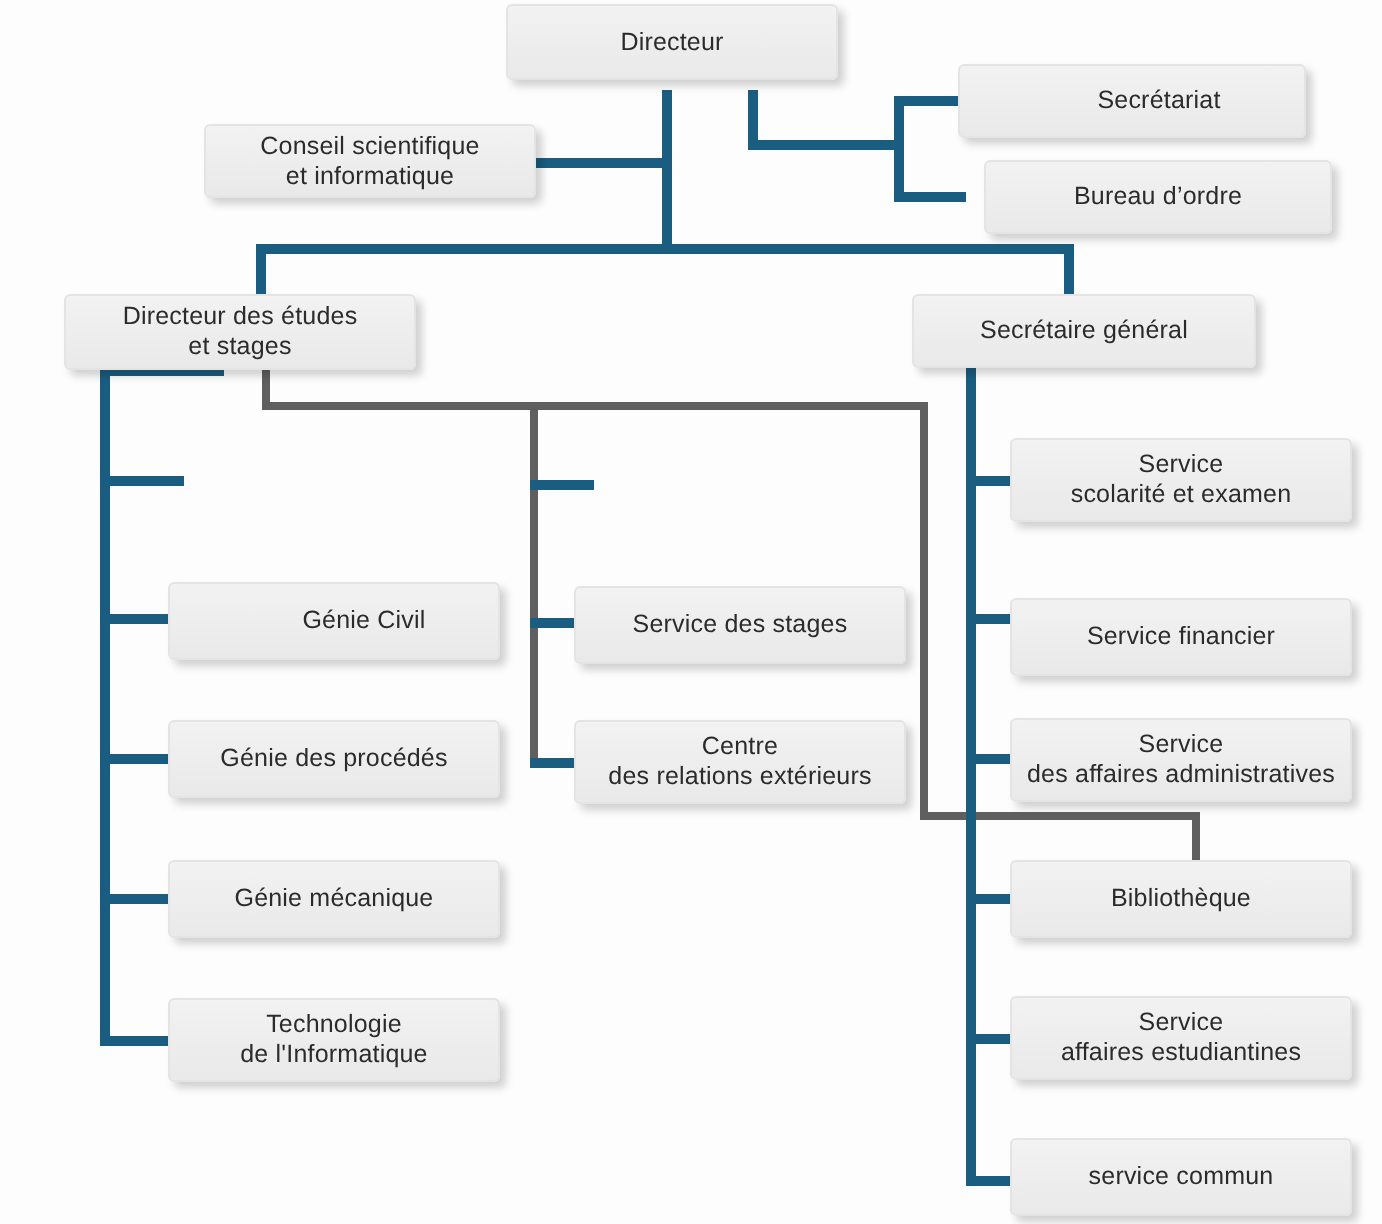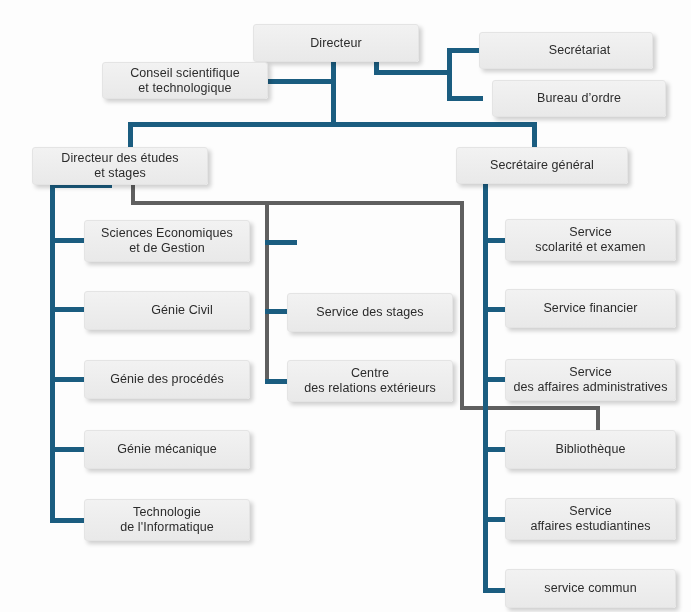--- a/index.html
+++ b/index.html
@@ -94,50 +94,46 @@
   <div class="line blue" style="left:265px; top:379px; width:32px; height:5px;"></div>
 
   <div class="line blue" style="left:483px; top:180px; width:5px; height:413px;"></div>
   <div class="line blue" style="left:483px; top:238px; width:30px; height:5px;"></div>
   <div class="line blue" style="left:483px; top:307px; width:30px; height:5px;"></div>
   <div class="line blue" style="left:483px; top:377px; width:30px; height:5px;"></div>
   <div class="line blue" style="left:483px; top:447px; width:30px; height:5px;"></div>
   <div class="line blue" style="left:483px; top:517px; width:30px; height:5px;"></div>
   <div class="line blue" style="left:483px; top:588px; width:30px; height:5px;"></div>
 
-  <div class="node" style="left:253px; top:24px; width:166px; height:38px;">
+  <div class="node" style="left:253px; top:2px; width:166px; height:38px;">
     <span class="label">Directeur</span>
   </div>
 
   <div class="node" style="left:479px; top:32px; width:174px; height:37px;padding-left:33px;">
     <span class="label">Secrétariat</span>
   </div>
 
   <div class="node" style="left:492px; top:80px; width:174px; height:37px;">
     <span class="label">Bureau d’ordre</span>
   </div>
 
   <div class="node" style="left:102px; top:62px; width:166px; height:37px;">
     <span class="label">Conseil scientifique
-et technologique</span>
+et informatique</span>
   </div>
 
   <div class="node" style="left:456px; top:147px; width:172px; height:37px;">
     <span class="label">Secrétaire général</span>
   </div>
 
   <div class="node" style="left:32px; top:147px; width:176px; height:38px;">
     <span class="label">Directeur des études
 et stages</span>
   </div>
 
-  <div class="node" style="left:84px; top:220px; width:166px; height:42px;">
-    <span class="label">Sciences Economiques
-et de Gestion</span>
-  </div>
 
   <div class="node" style="left:84px; top:291px; width:166px; height:39px;padding-left:36px;">
     <span class="label">Génie Civil</span>
   </div>
 
   <div class="node" style="left:84px; top:360px; width:166px; height:39px;align-items:center;">
     <span class="label">Génie des procédés</span>
   </div>
 
   <div class="node" style="left:84px; top:430px; width:166px; height:39px;">
@@ -157,21 +153,21 @@
   <div class="node" style="left:287px; top:360px; width:166px; height:42px;">
     <span class="label">Centre
 des relations extérieurs</span>
   </div>
 
   <div class="node" style="left:505px; top:219px; width:171px; height:42px;">
     <span class="label">Service
 scolarité et examen</span>
   </div>
 
-  <div class="node" style="left:505px; top:289px; width:171px; height:39px;">
+  <div class="node" style="left:505px; top:299px; width:171px; height:39px;">
     <span class="label">Service financier</span>
   </div>
 
   <div class="node" style="left:505px; top:359px; width:171px; height:42px;">
     <span class="label">Service
 des affaires administratives</span>
   </div>
 
   <div class="node" style="left:505px; top:430px; width:171px; height:39px;">
     <span class="label">Bibliothèque</span>

